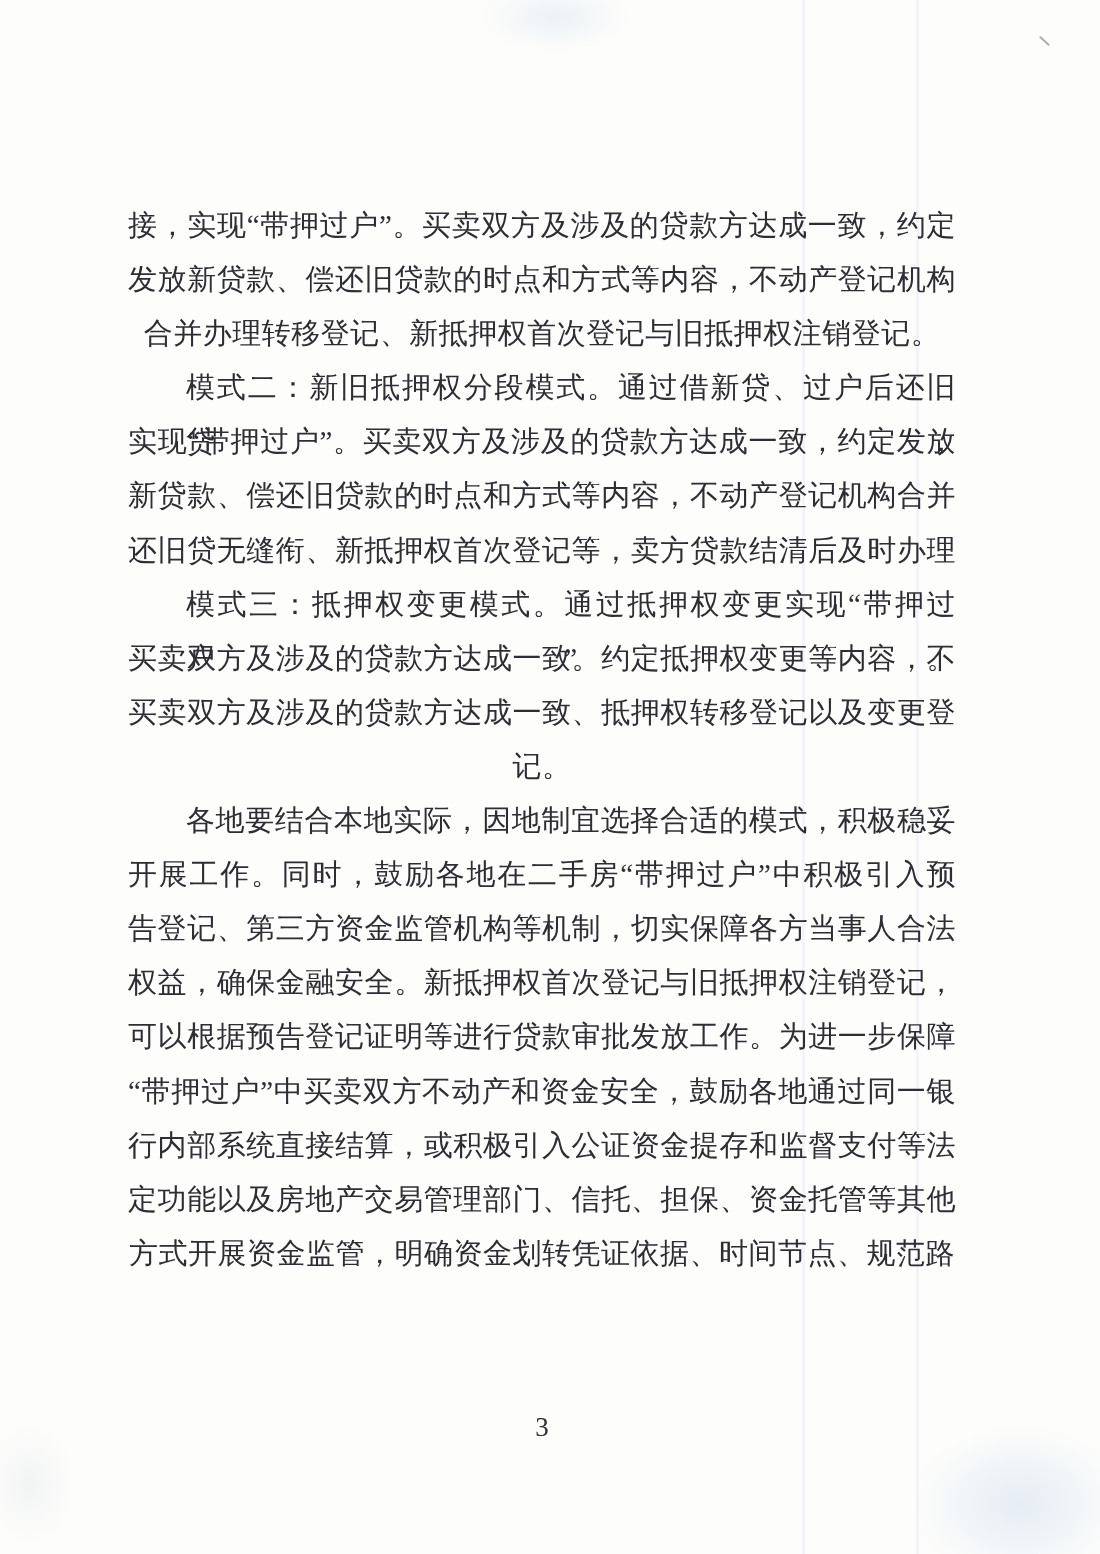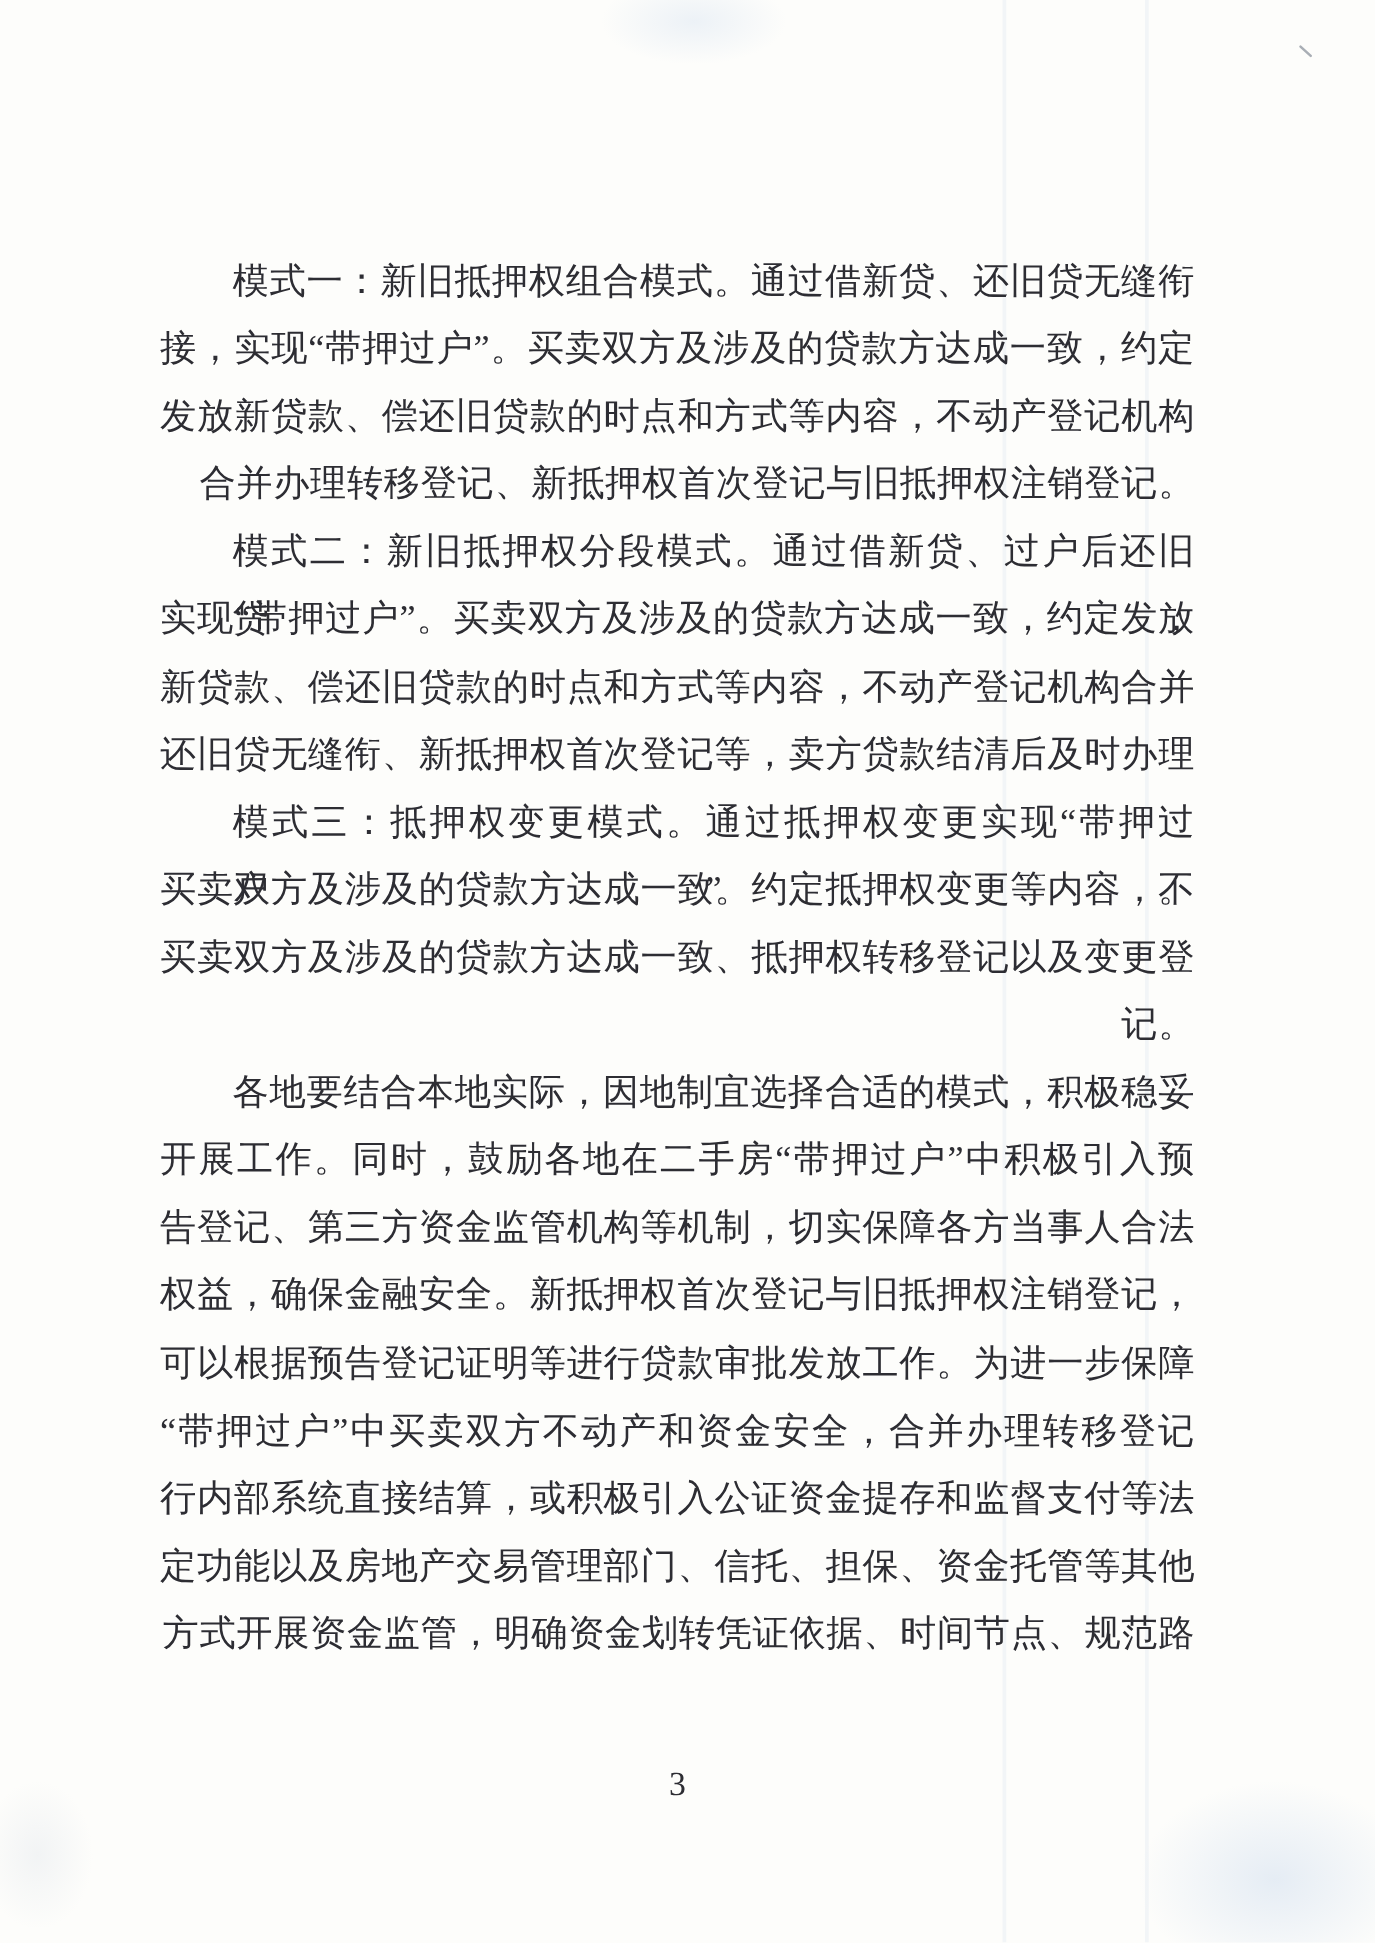--- a/index.html
+++ b/index.html
@@ -63,21 +63,21 @@
     width: 828px;
   }
   .para {
     margin: 0;
   }
   .line {
     font-size: 29px;
     line-height: 54.1px;
     height: 54.1px;
     letter-spacing: 0.5px;
-    text-align: right;
+    text-align: center;
   }
   .line.fill {
     text-align: justify;
     text-align-last: justify;
     text-justify: inter-character;
   }
   .line.indent {
     padding-left: 58px;
   }
   .page-number {
@@ -96,21 +96,20 @@
 <div class="page">
   <div class="streak streak-1"></div>
   <div class="streak streak-2"></div>
   <div class="smudge smudge-top"></div>
   <div class="smudge smudge-br"></div>
   <div class="smudge smudge-bl"></div>
   <div class="scratch"></div>
 
   <div class="text-block">
       <div class="para">
-        <div class="line indent fill">模式一：新旧抵押权组合模式。通过借新贷、还旧贷无缝衔</div>
         <div class="line fill">接，实现“带押过户”。买卖双方及涉及的贷款方达成一致，约定</div>
         <div class="line fill">发放新贷款、偿还旧贷款的时点和方式等内容，不动产登记机构</div>
         <div class="line">合并办理转移登记、新抵押权首次登记与旧抵押权注销登记。</div>
       </div>
       <div class="para">
         <div class="line indent fill">模式二：新旧抵押权分段模式。通过借新贷、过户后还旧贷，</div>
         <div class="line fill">实现“带押过户”。买卖双方及涉及的贷款方达成一致，约定发放</div>
         <div class="line fill">新贷款、偿还旧贷款的时点和方式等内容，不动产登记机构合并</div>
         <div class="line fill">还旧贷无缝衔、新抵押权首次登记等，卖方贷款结清后及时办理</div>
       </div>
@@ -119,21 +118,21 @@
         <div class="line fill">买卖双方及涉及的贷款方达成一致。约定抵押权变更等内容，不</div>
         <div class="line fill">买卖双方及涉及的贷款方达成一致、抵押权转移登记以及变更登</div>
         <div class="line">记。</div>
       </div>
       <div class="para">
         <div class="line indent fill">各地要结合本地实际，因地制宜选择合适的模式，积极稳妥</div>
         <div class="line fill">开展工作。同时，鼓励各地在二手房“带押过户”中积极引入预</div>
         <div class="line fill">告登记、第三方资金监管机构等机制，切实保障各方当事人合法</div>
         <div class="line fill">权益，确保金融安全。新抵押权首次登记与旧抵押权注销登记，</div>
         <div class="line fill">可以根据预告登记证明等进行贷款审批发放工作。为进一步保障</div>
-        <div class="line fill">“带押过户”中买卖双方不动产和资金安全，合并办理转移登记</div>
+        <div class="line fill">“带押过户”中买卖双方不动产和资金安全，鼓励各地通过同一银</div>
         <div class="line fill">行内部系统直接结算，或积极引入公证资金提存和监督支付等法</div>
         <div class="line fill">定功能以及房地产交易管理部门、信托、担保、资金托管等其他</div>
         <div class="line">方式开展资金监管，明确资金划转凭证依据、时间节点、规范路</div>
       </div>
     </div>
 
   <div class="page-number">3</div>
 </div>
 
 </body></html>

